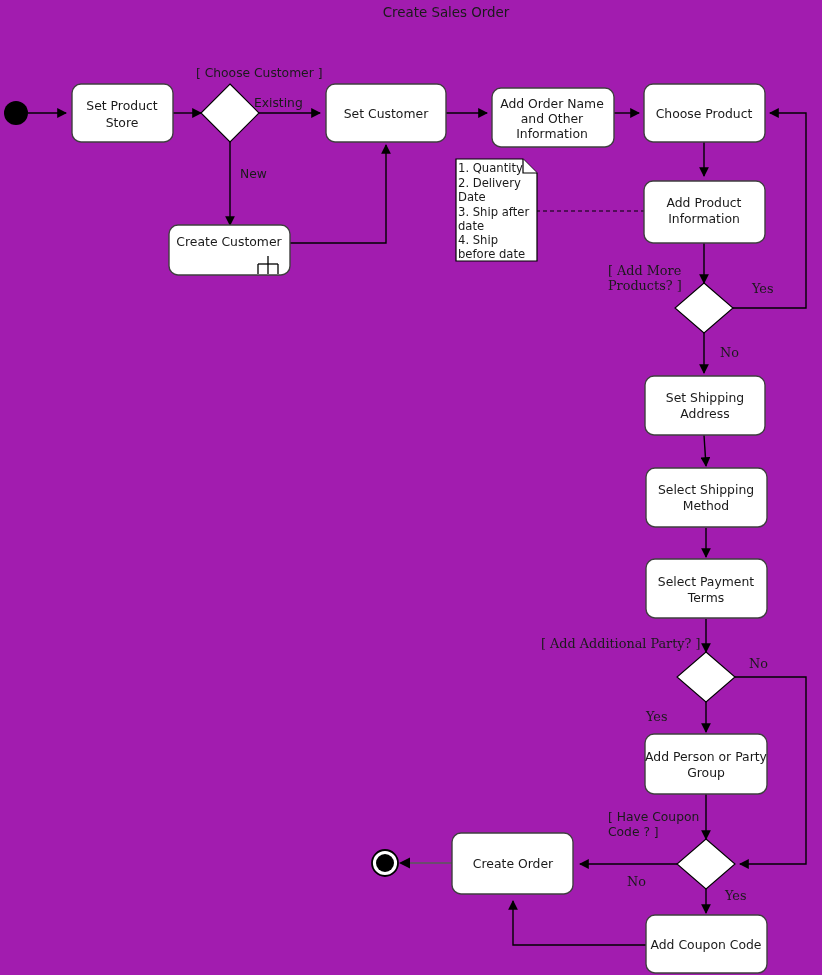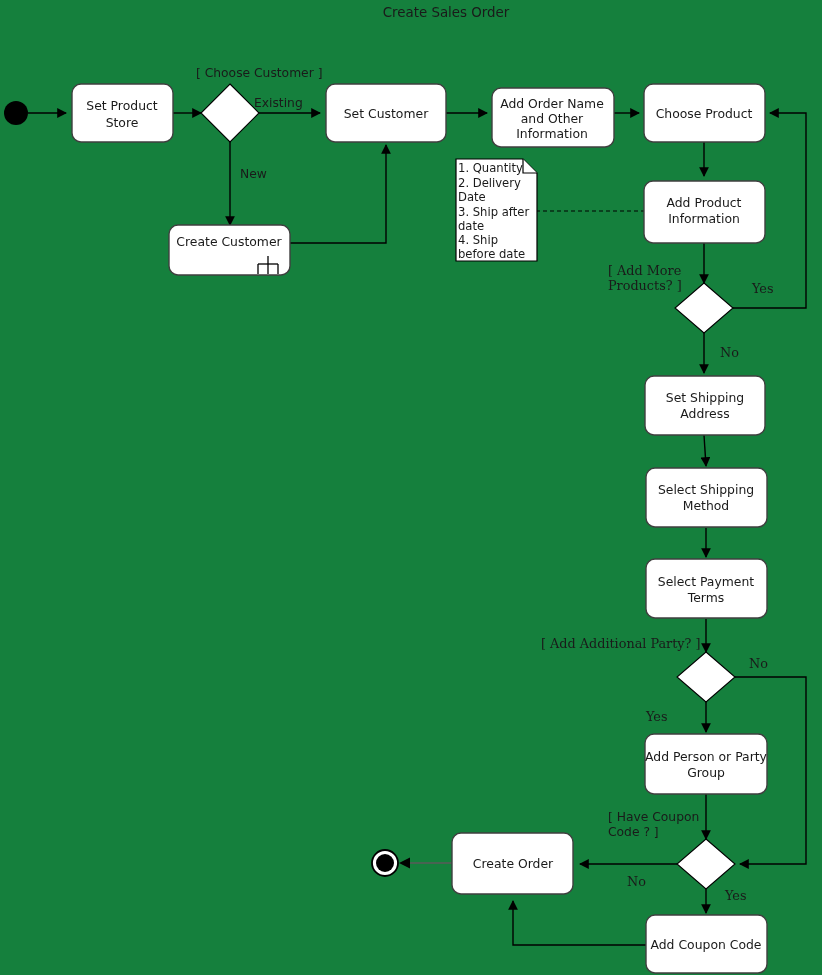--- a/index.html
+++ b/index.html
@@ -1,19 +1,19 @@
 <!DOCTYPE html>
 <html><head>
 <meta charset="utf-8">
 <title>Create Sales Order</title>
 <style>
   html,body{margin:0;padding:0;background:#ffffff;}
   body{width:822px;height:975px;overflow:hidden;
        font-family:"DejaVu Sans","Liberation Sans",sans-serif;}
-  #diagram-root{position:relative;width:822px;height:975px;background:#15803d;}
+  #diagram-root{position:relative;width:822px;height:975px;background:#a21caf;}
   svg{display:block;}
   .node-shape{fill:#ffffff;stroke:#3f3f3f;stroke-width:1.4;}
   .decision-shape{fill:#ffffff;stroke:#000000;stroke-width:1.1;}
   .note-shape{fill:#ffffff;stroke:#000000;stroke-width:1.2;}
   .edge{stroke:#000000;stroke-width:1.4;fill:none;}
   .edge-soft{stroke:#5a5a5a;stroke-width:1.6;fill:none;}
   .edge-dashed{stroke:#000000;stroke-width:1.1;fill:none;stroke-dasharray:4 3;}
   .rake{stroke:#000000;stroke-width:1.3;fill:none;}
   .initial{fill:#000000;stroke:none;}
   .final-outer{fill:#ffffff;stroke:#000000;stroke-width:1.8;}

